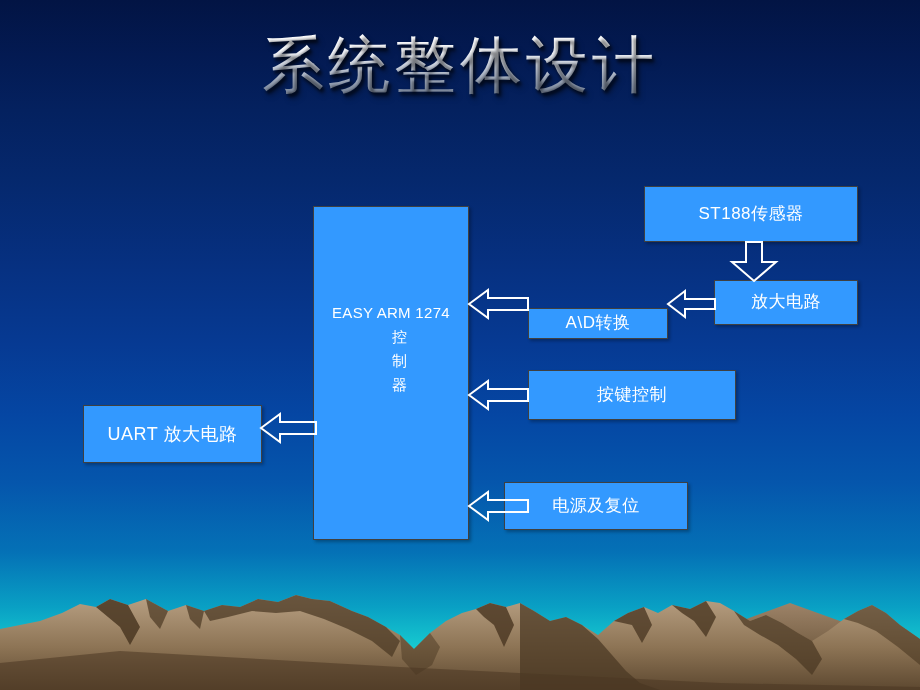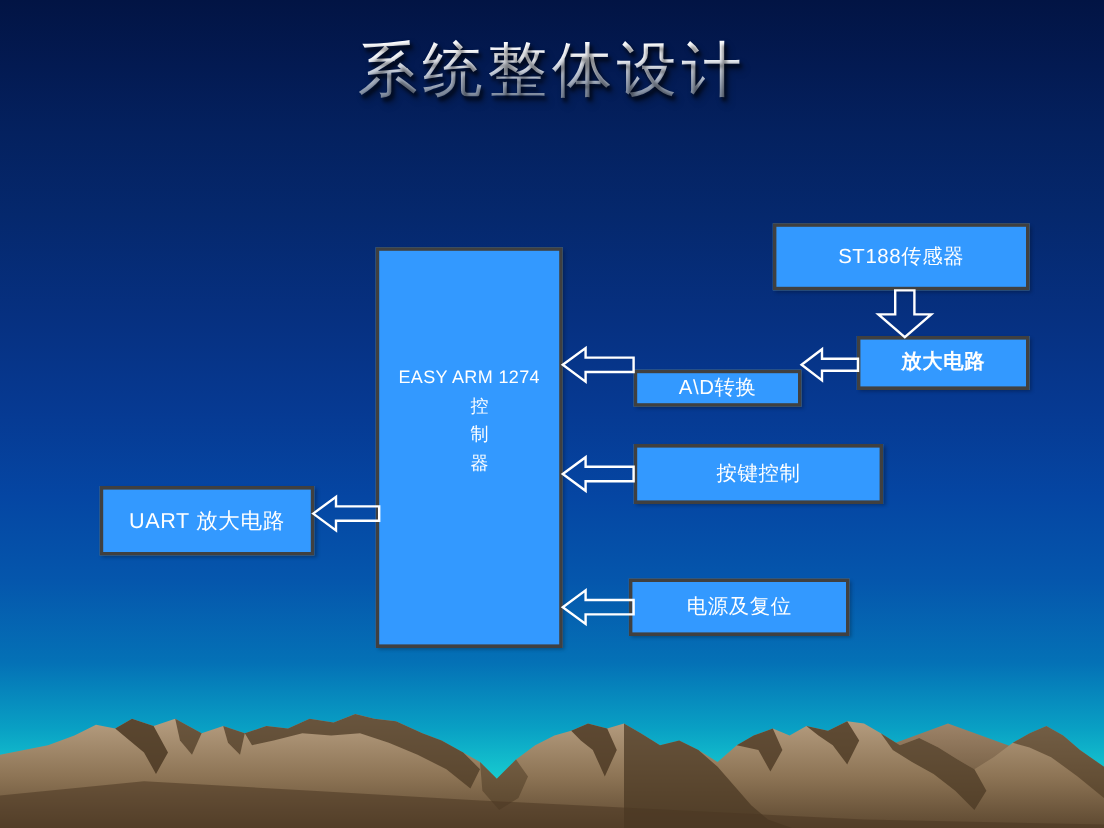--- a/index.html
+++ b/index.html
@@ -41,37 +41,37 @@
     height: 135px;
   }
   
   #title {
     position: absolute;
     left: 0;
     top: 30px;
     width: 920px;
     text-align: center;
     font-family: "Liberation Serif", "DejaVu Serif", serif;
-    font-size: 50px;
+    font-size: 62px;
     letter-spacing: 4px;
     line-height: 1.15;
     color: #f2f4f8;
     background: linear-gradient(to bottom, #ffffff 0%, #f4f6fa 30%, #b9c2d2 58%, #8d99ad 78%, #6e7b90 100%);
     -webkit-background-clip: text;
     background-clip: text;
     -webkit-text-fill-color: transparent;
     text-shadow: 2px 3px 3px rgba(0,0,0,0.45);
     filter: drop-shadow(2px 3px 2px rgba(0,0,0,0.5));
     white-space: nowrap;
   }
   
   .box {
     position: absolute;
     background: #3399ff;
-    border: 3px solid #404040;
+    border: 1px solid #404040;
     box-sizing: border-box;
     color: #ffffff;
     display: flex;
     align-items: center;
     justify-content: center;
     text-align: center;
     font-size: 17px;
     line-height: 1.45;
     letter-spacing: 0.5px;
     box-shadow: 2px 2px 3px rgba(0,0,0,0.28);
@@ -92,24 +92,24 @@
     margin-bottom: 9px;
   }
   #box-controller .vline {
     font-size: 15px;
     margin-left: 18px;
     margin-bottom: 9px;
     letter-spacing: 1px;
   }
 
   #box-st188   { left: 644px; top: 186px; width: 214px; height: 56px; }
-  #box-amp     { left: 714px; top: 280px; width: 144px; height: 45px; font-weight: bold; }
+  #box-amp     { left: 714px; top: 280px; width: 144px; height: 45px; }
   #box-adc     { left: 528px; top: 281px; width: 140px; height: 31px; margin-top: 27px; }
   #box-key     { left: 528px; top: 370px; width: 208px; height: 50px; }
-  #box-power   { left: 524px; top: 482px; width: 184px; height: 48px; }
+  #box-power   { left: 504px; top: 482px; width: 184px; height: 48px; }
   #box-uart    { left: 83px;  top: 405px; width: 179px; height: 58px; font-size: 18px; }
 
   
   .arrow {
     position: absolute;
   }
   .arrow svg { display: block; overflow: visible; }
 </style>
 </head>
 <body>

